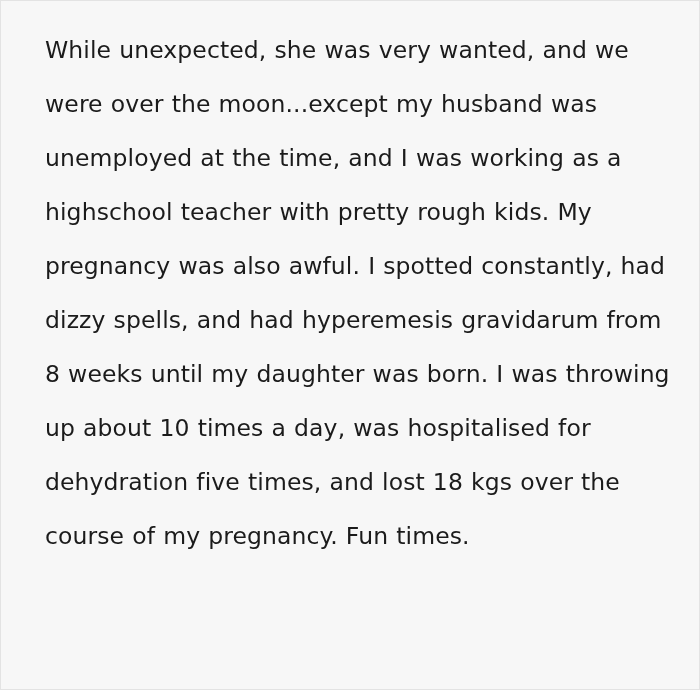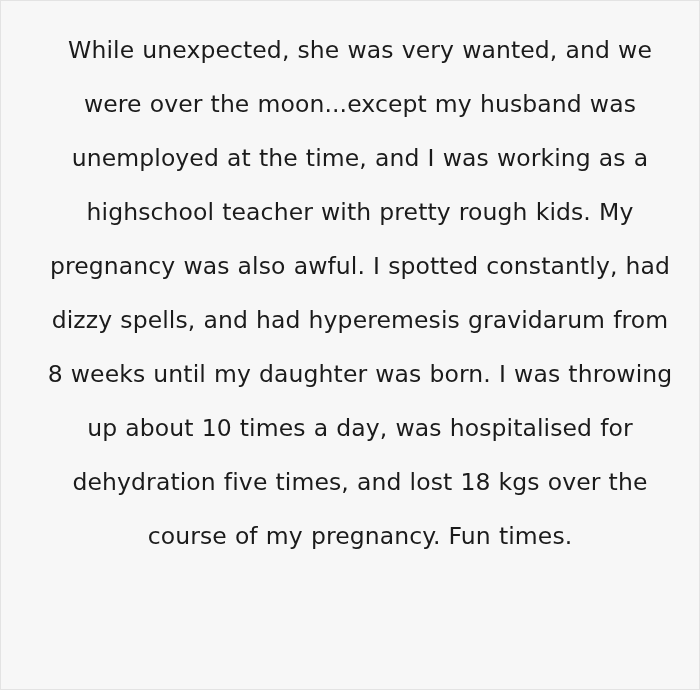--- a/index.html
+++ b/index.html
@@ -13,21 +13,20 @@
     font-family: "DejaVu Sans", sans-serif;
     overflow: hidden;
   }
   .page {
     position: relative;
     width: 700px;
     height: 690px;
     box-sizing: border-box;
     background: #f7f7f7;
     border: 1px solid #e3e3e3;
-    text-align: center;
   }
   .text-block {
     position: absolute;
     left: 44px;
     top: 22px;
     width: 630px;
     font-size: 23.5px;
     line-height: 54px;
     color: #1b1b1b;
     letter-spacing: 0.1px;

